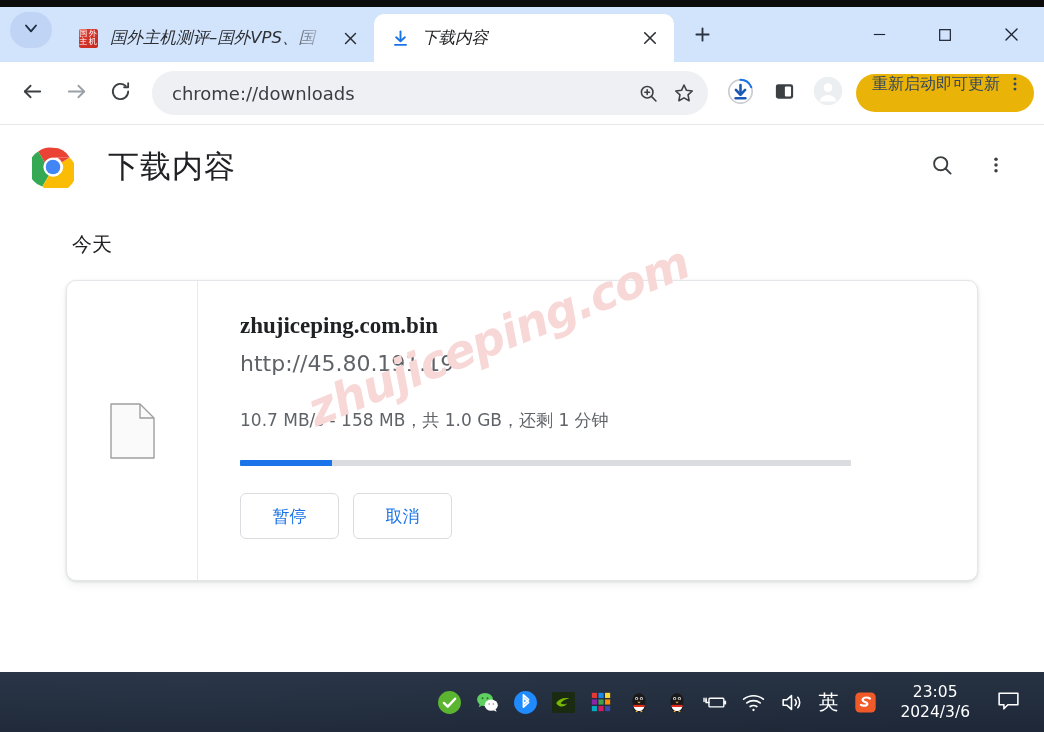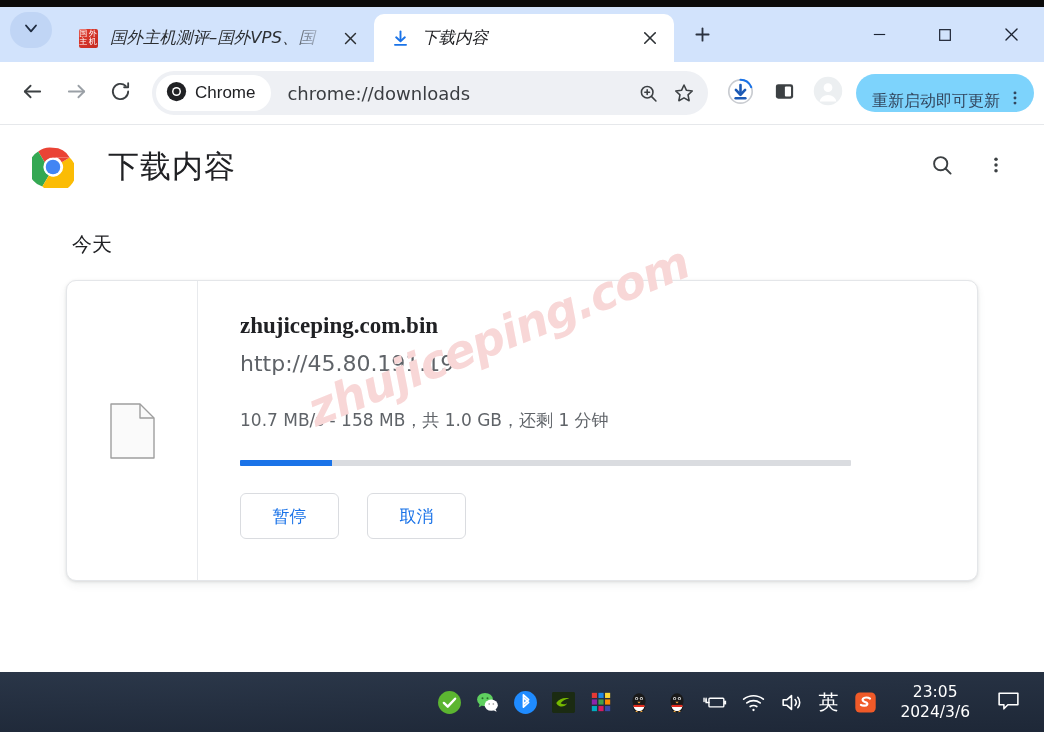--- a/index.html
+++ b/index.html
@@ -148,22 +148,22 @@
     display: flex; align-items: center; justify-content: center;
     color: #3c4043;
   }
   .toolbar-icon {
     width: 40px; height: 40px; border-radius: 50%; flex: 0 0 40px;
     display: flex; align-items: center; justify-content: center;
     color: #3c4043; margin-left: 4px;
   }
   .update-pill {
     height: 38px; border-radius: 19px;
-    background: #7dd3fc;
-    display: flex; align-items: flex-end; gap: 6px;
+    background: #eab308;
+    display: flex; align-items: flex-start; gap: 6px;
     padding: 0 10px 0 16px;
     margin-left: 8px; flex: 0 0 auto;
   }
   .update-pill-label {
     font-size: 16px; color: #32465e;
     font-family: "DejaVu Sans", "Liberation Sans", sans-serif;
     white-space: nowrap;
   }
 
   
@@ -232,21 +232,21 @@
     font-size: 17px; color: #5f6368; margin-top: 33px;
     font-family: "DejaVu Sans", "Liberation Sans", sans-serif;
   }
   .progress-track {
     margin-top: 28px;
     height: 6px; width: 611px; max-width: 100%;
     background: #dadce0; border-radius: 1px;
     overflow: hidden;
   }
   .progress-fill { height: 100%; background: #1a73e8; }
-  .card-actions { display: flex; gap: 28px; margin-top: 27px; }
+  .card-actions { display: flex; gap: 14px; margin-top: 27px; }
   .action-btn {
     min-width: 99px; height: 46px;
     border: 1px solid #dadce0; border-radius: 6px;
     background: #fff;
     display: flex; align-items: center; justify-content: center;
     color: #1a73e8; font-size: 17px;
     font-family: "DejaVu Sans", "Liberation Sans", sans-serif;
     padding: 0 18px;
   }
 
@@ -402,30 +402,20 @@
       <div class="nav-btn">
         <span>
           <svg width="23" height="23" viewBox="0 0 24 24" fill="none" stroke="#3c4043" stroke-width="1.9" stroke-linecap="round" stroke-linejoin="round">
               <path d="M20 12a8 8 0 1 1-2.6-5.9"></path>
               <polyline points="20 3.4 20 7.6 15.8 7.6"></polyline>
             </svg>
         </span>
       </div>
 
       <div class="omnibox">
-        <div class="chrome-chip">
-          <span>
-            <svg width="21" height="21" viewBox="0 0 24 24">
-              <circle cx="12" cy="12" r="11" fill="#202124"></circle>
-              <circle cx="12" cy="12" r="5.1" fill="#ffffff"></circle>
-              <circle cx="12" cy="12" r="3.4" fill="#202124"></circle>
-            </svg>
-          </span>
-          <span class="chrome-chip-label">Chrome</span>
-        </div>
         <span class="omnibox-url">chrome://downloads</span>
         <span class="omni-icon">
           <svg width="21" height="21" viewBox="0 0 24 24" fill="none" stroke="#3c4043" stroke-width="1.8" stroke-linecap="round">
               <circle cx="10.5" cy="10.5" r="6.6"></circle>
               <line x1="15.3" y1="15.3" x2="20.5" y2="20.5"></line>
               <line x1="7.8" y1="10.5" x2="13.2" y2="10.5"></line>
               <line x1="10.5" y1="7.8" x2="10.5" y2="13.2"></line>
             </svg>
         </span>
         <span class="omni-icon">

